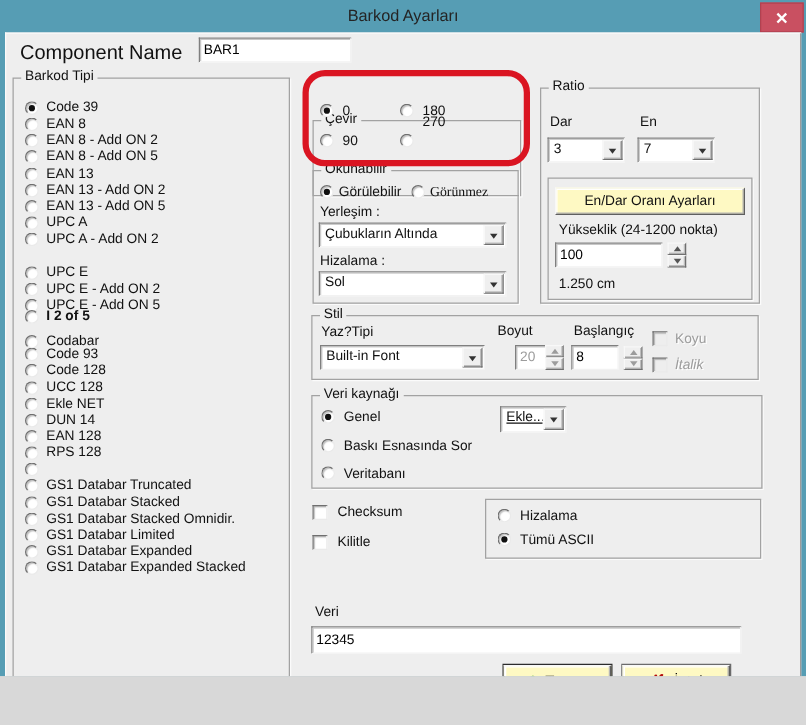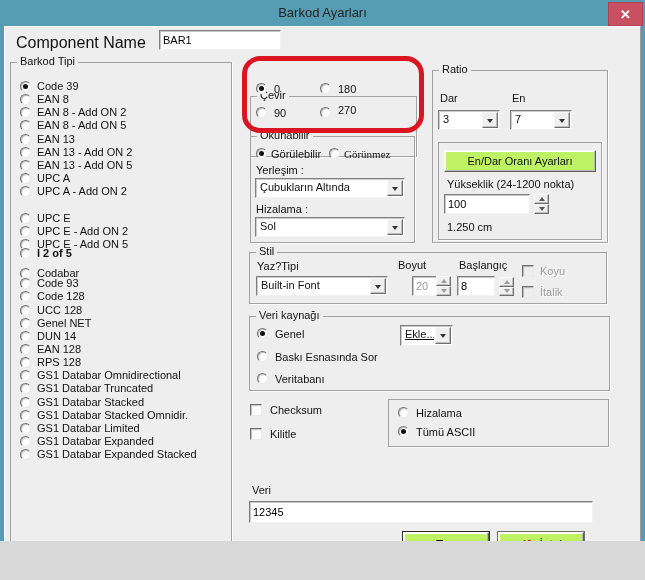--- a/index.html
+++ b/index.html
@@ -38,21 +38,21 @@
          border:1px solid;border-color:#f8f8f8 #6f6f6f #6f6f6f #f8f8f8;
          box-shadow:inset -1px -1px 0 #bdbdbd;display:flex;align-items:center;justify-content:center;}
   .arrow-down{width:0;height:0;border:3px solid transparent;border-top:4px solid #333;margin-top:4px;}
   .spin{position:absolute;width:15px;}
   .spin-half{position:absolute;left:0;width:15px;height:50%;background:#efefef;
          border:1px solid;border-color:#f8f8f8 #6f6f6f #6f6f6f #f8f8f8;
          box-shadow:inset -1px -1px 0 #bdbdbd;display:flex;align-items:center;justify-content:center;}
   .spin-up{top:0;} .spin-down{bottom:0;}
   .tri-up{width:0;height:0;border:3px solid transparent;border-bottom:4px solid #555;margin-bottom:3px;}
   .tri-dn{width:0;height:0;border:3px solid transparent;border-top:4px solid #555;margin-top:3px;}
-  .btn{position:absolute;background:#bef264;border:1px solid;
+  .btn{position:absolute;background:#fef9c3;border:1px solid;
        border-color:#f8f8f8 #5f5f5f #5f5f5f #f8f8f8;
        box-shadow:inset -1px -1px 0 #b5b5b5,inset 1px 1px 0 #ffffff,0 0 0 1px #6b6b6b;
        display:flex;align-items:center;justify-content:center;gap:7px;font-size:12px;color:#111;}
   .btn.default{box-shadow:inset -1px -1px 0 #b5b5b5,inset 1px 1px 0 #ffffff,0 0 0 1px #2c2c2c;}
   .check-icon{color:#149414;font-weight:bold;font-size:15px;line-height:1;}
   .x-icon{color:#b40f0f;font-weight:bold;font-size:15px;line-height:1;}
   .annotation{position:absolute;border:5px solid #da1522;border-radius:18px;z-index:50;pointer-events:none;}
   .bt-row{position:absolute;left:0;width:100%;height:13px;}
   .bt-row .radio{left:9px;top:1px;}
   .bt-row .bt-label{position:absolute;left:26px;top:0;font-size:11px;white-space:nowrap;}
@@ -140,37 +140,36 @@
         <div class="bt-row" style="top: 227.4px;">
           <span class="radio"></span>
           <span class="bt-label">Code 128</span>
         </div>
         <div class="bt-row" style="top: 240.55px;">
           <span class="radio"></span>
           <span class="bt-label">UCC 128</span>
         </div>
         <div class="bt-row" style="top: 253.7px;">
           <span class="radio"></span>
-          <span class="bt-label">Genel NET</span>
+          <span class="bt-label">Ekle NET</span>
         </div>
         <div class="bt-row" style="top: 266.85px;">
           <span class="radio"></span>
           <span class="bt-label">DUN 14</span>
         </div>
         <div class="bt-row" style="top: 280px;">
           <span class="radio"></span>
           <span class="bt-label">EAN 128</span>
         </div>
         <div class="bt-row" style="top: 293.15px;">
           <span class="radio"></span>
           <span class="bt-label">RPS 128</span>
         </div>
         <div class="bt-row" style="top: 306.3px;">
           <span class="radio"></span>
-          <span class="bt-label">GS1 Databar Omnidirectional</span>
         </div>
         <div class="bt-row" style="top: 319.45px;">
           <span class="radio"></span>
           <span class="bt-label">GS1 Databar Truncated</span>
         </div>
         <div class="bt-row" style="top: 332.6px;">
           <span class="radio"></span>
           <span class="bt-label">GS1 Databar Stacked</span>
         </div>
         <div class="bt-row" style="top: 345.75px;">
@@ -195,21 +194,21 @@
   <div class="group" style="left:250px;top:68px;width:167px;height:61px;margin-top:28px;">
     <span class="group-label">Çevir</span>
   </div>
   <span class="radio checked" style="left:256px;top:83px;"></span>
   <span class="lbl" style="left:274px;top:83px;">0</span>
   <span class="radio" style="left:320px;top:83px;"></span>
   <span class="lbl" style="left:338px;top:83px;">180</span>
   <span class="radio" style="left:256px;top:107px;"></span>
   <span class="lbl" style="left:274px;top:107px;">90</span>
   <span class="radio" style="left:320px;top:107px;"></span>
-  <span class="lbl" style="left:338px;top:104px;">270</span>
+  <span class="lbl" style="left:338px;top:92px;">270</span>
 
   <div class="annotation" style="left:242px;top:56px;width:182px;height:77px;"></div>
 
   <div class="group" style="left:250px;top:136px;width:165px;height:107px;">
     <span class="group-label">Okunabilir</span>
   </div>
   <span class="radio checked" style="left:256px;top:148px;"></span>
   <span class="lbl" style="left:271px;top:148px;">Görülebilir</span>
   <span class="radio" style="left:329px;top:148px;"></span>
   <span class="lbl" style="left:344px;top:148px;font-family:Liberation Serif, serif;">Görünmez</span>
@@ -290,21 +289,21 @@
     <span class="spin-half spin-up">
         <span class="tri-up" style="border-bottom-color:#9c9c9c;"></span>
       </span>
     <span class="spin-half spin-down">
         <span class="tri-dn" style="border-top-color:#9c9c9c;"></span>
       </span>
   </div>
   <span class="checkbox dis" style="left:522px;top:265px;"></span>
   <span class="lbl dis" style="left:540px;top:265px;">Koyu</span>
   <span class="checkbox dis" style="left:522px;top:286px;"></span>
-  <span class="lbl dis" style="left:540px;top:286px;">İtalik</span>
+  <span class="lbl dis" style="left:540px;top:286px;font-style:italic;">İtalik</span>
 
   <div class="group" style="left:249px;top:316px;width:361px;height:75px;">
     <span class="group-label">Veri kaynağı</span>
   </div>
   <span class="radio checked" style="left:257px;top:328px;"></span>
   <span class="lbl" style="left:275px;top:328px;">Genel</span>
   <div class="combo" style="left:400px;top:325px;width:53px;height:21px;">
     <span class="combo-text" style="text-decoration:underline;">Ekle...</span>
     <span class="combo-btn">
         <span class="arrow-down"></span>

